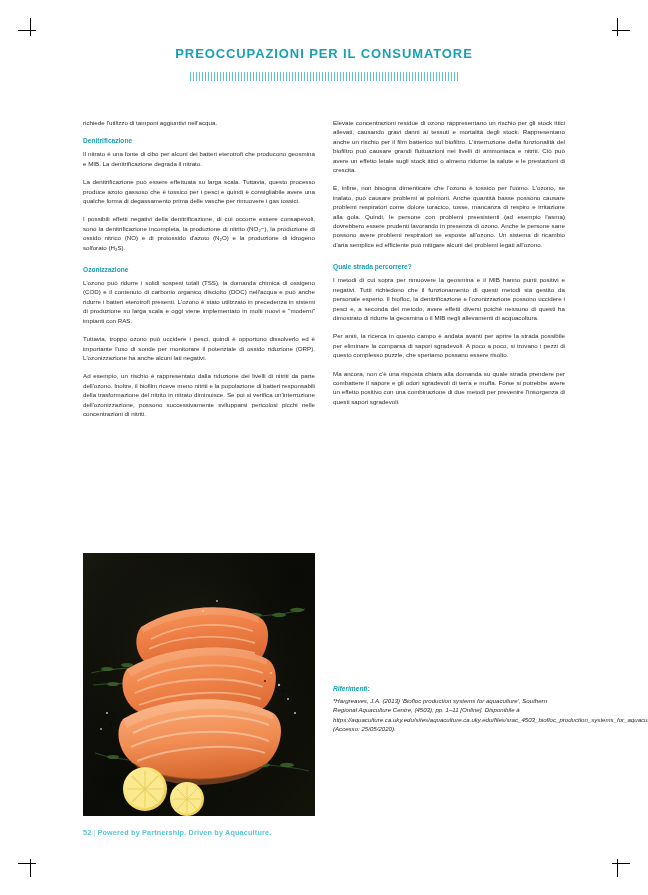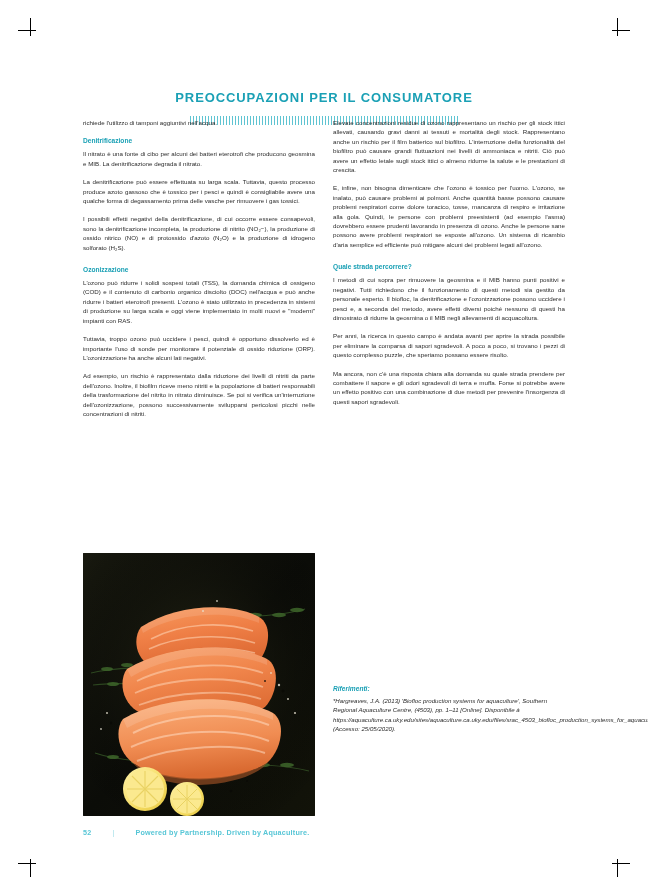--- a/index.html
+++ b/index.html
@@ -46,21 +46,20 @@
     top: 46px;
     left: 0;
     width: 648px;
     text-align: center;
   }
   .header-title {
     color: #1aa0b5;
     font-size: 13px;
     font-weight: bold;
     letter-spacing: 0.9px;
-    margin-top: 44px;
   }
   .header-rule {
     margin: 11px auto 0 auto;
     width: 268px;
     height: 9px;
     background: repeating-linear-gradient(
       to right,
       #5fc4d2 0px, #5fc4d2 1px,
       #ffffff 1px, #ffffff 3px
     );
@@ -124,21 +123,21 @@
   }
 
   
   .footer {
     position: absolute;
     left: 83px;
     top: 828px;
     width: 482px;
     display: flex;
     align-items: center;
-    gap: 21px;
+    gap: 2px;
     color: #57c6d6;
     font-size: 7.2px;
     letter-spacing: 0.2px;
   }
   .footer .pg { font-weight: bold; }
   .footer .sep { color: #9bdbe5; }
   .footer .tag { font-weight: bold; }
 </style>
 </head>
 <body>

